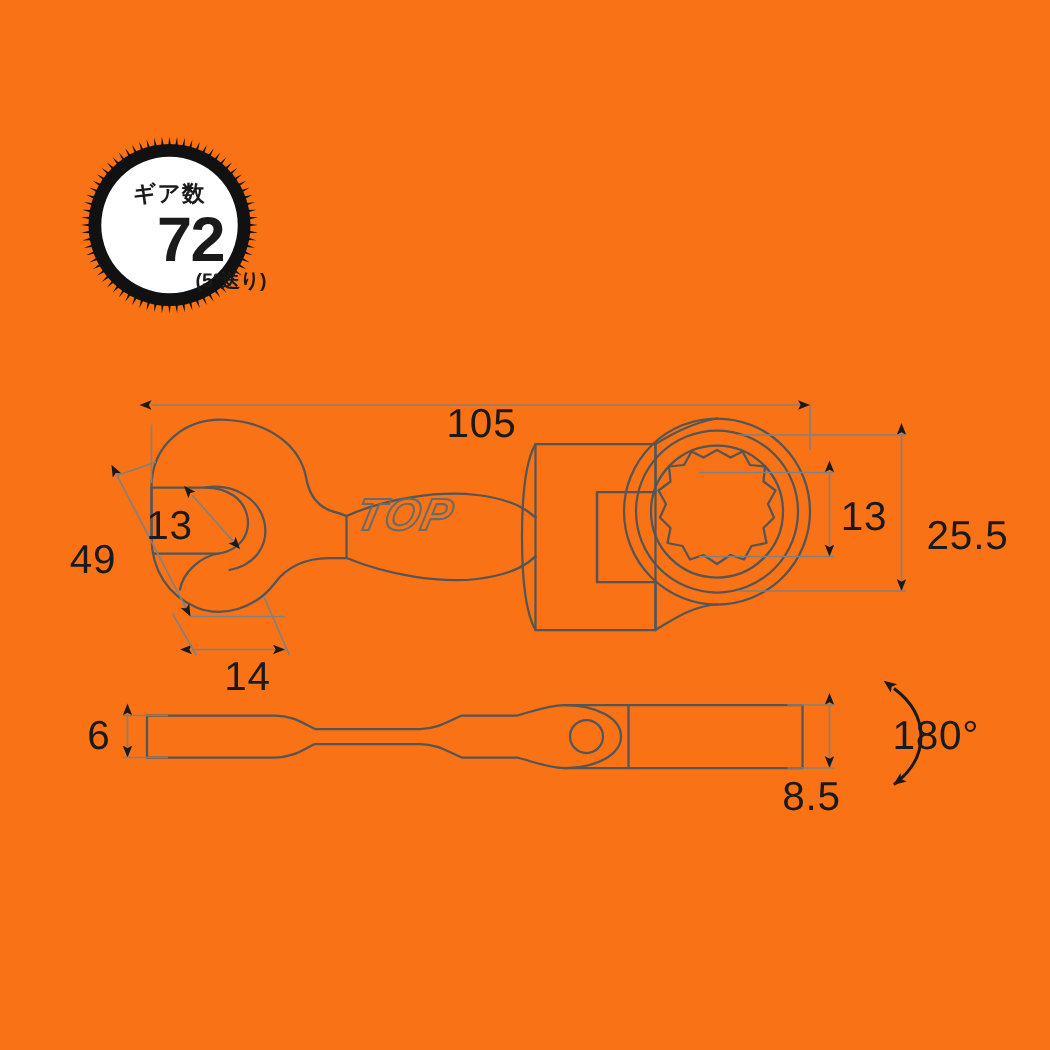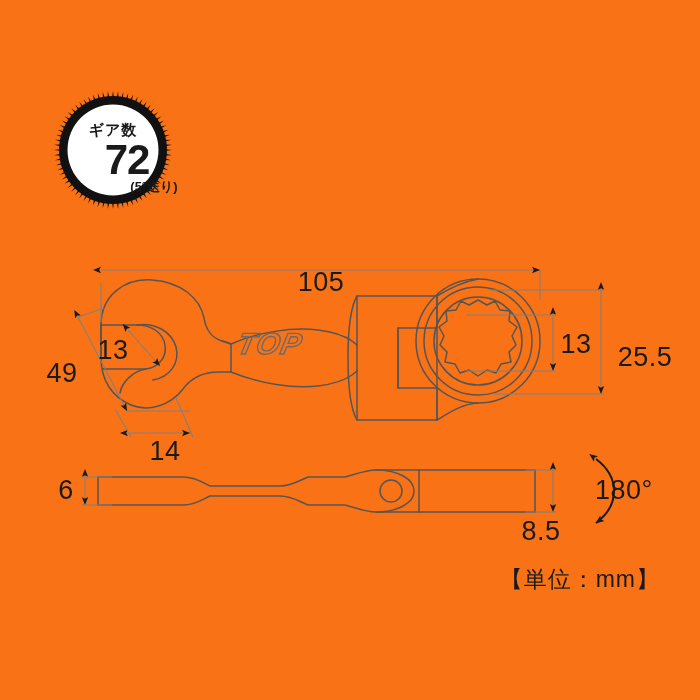--- a/index.html
+++ b/index.html
@@ -320,15 +320,14 @@
 
   <div class="lbl dim-num" style="left:541px; top:518px; transform:translateX(-50%);">8.5</div>
 
   <div class="lbl dim-num" style="left:595px; top:477px;">180°</div>
 
   <div class="lbl" style="left:270px; top:329px; transform:translateX(-50%) skewX(-12deg);
               font-size:30px; font-weight:bold; font-style:italic;
               color:transparent; -webkit-text-stroke:1.4px #6a6a6a;
               letter-spacing:1px;">TOP</div>
 
-  <div class="lbl unit-note" style="left:660px; top:568px; transform:translateX(-100%);">【単位：mm】</div>
 
 </div>
 
 </body></html>

